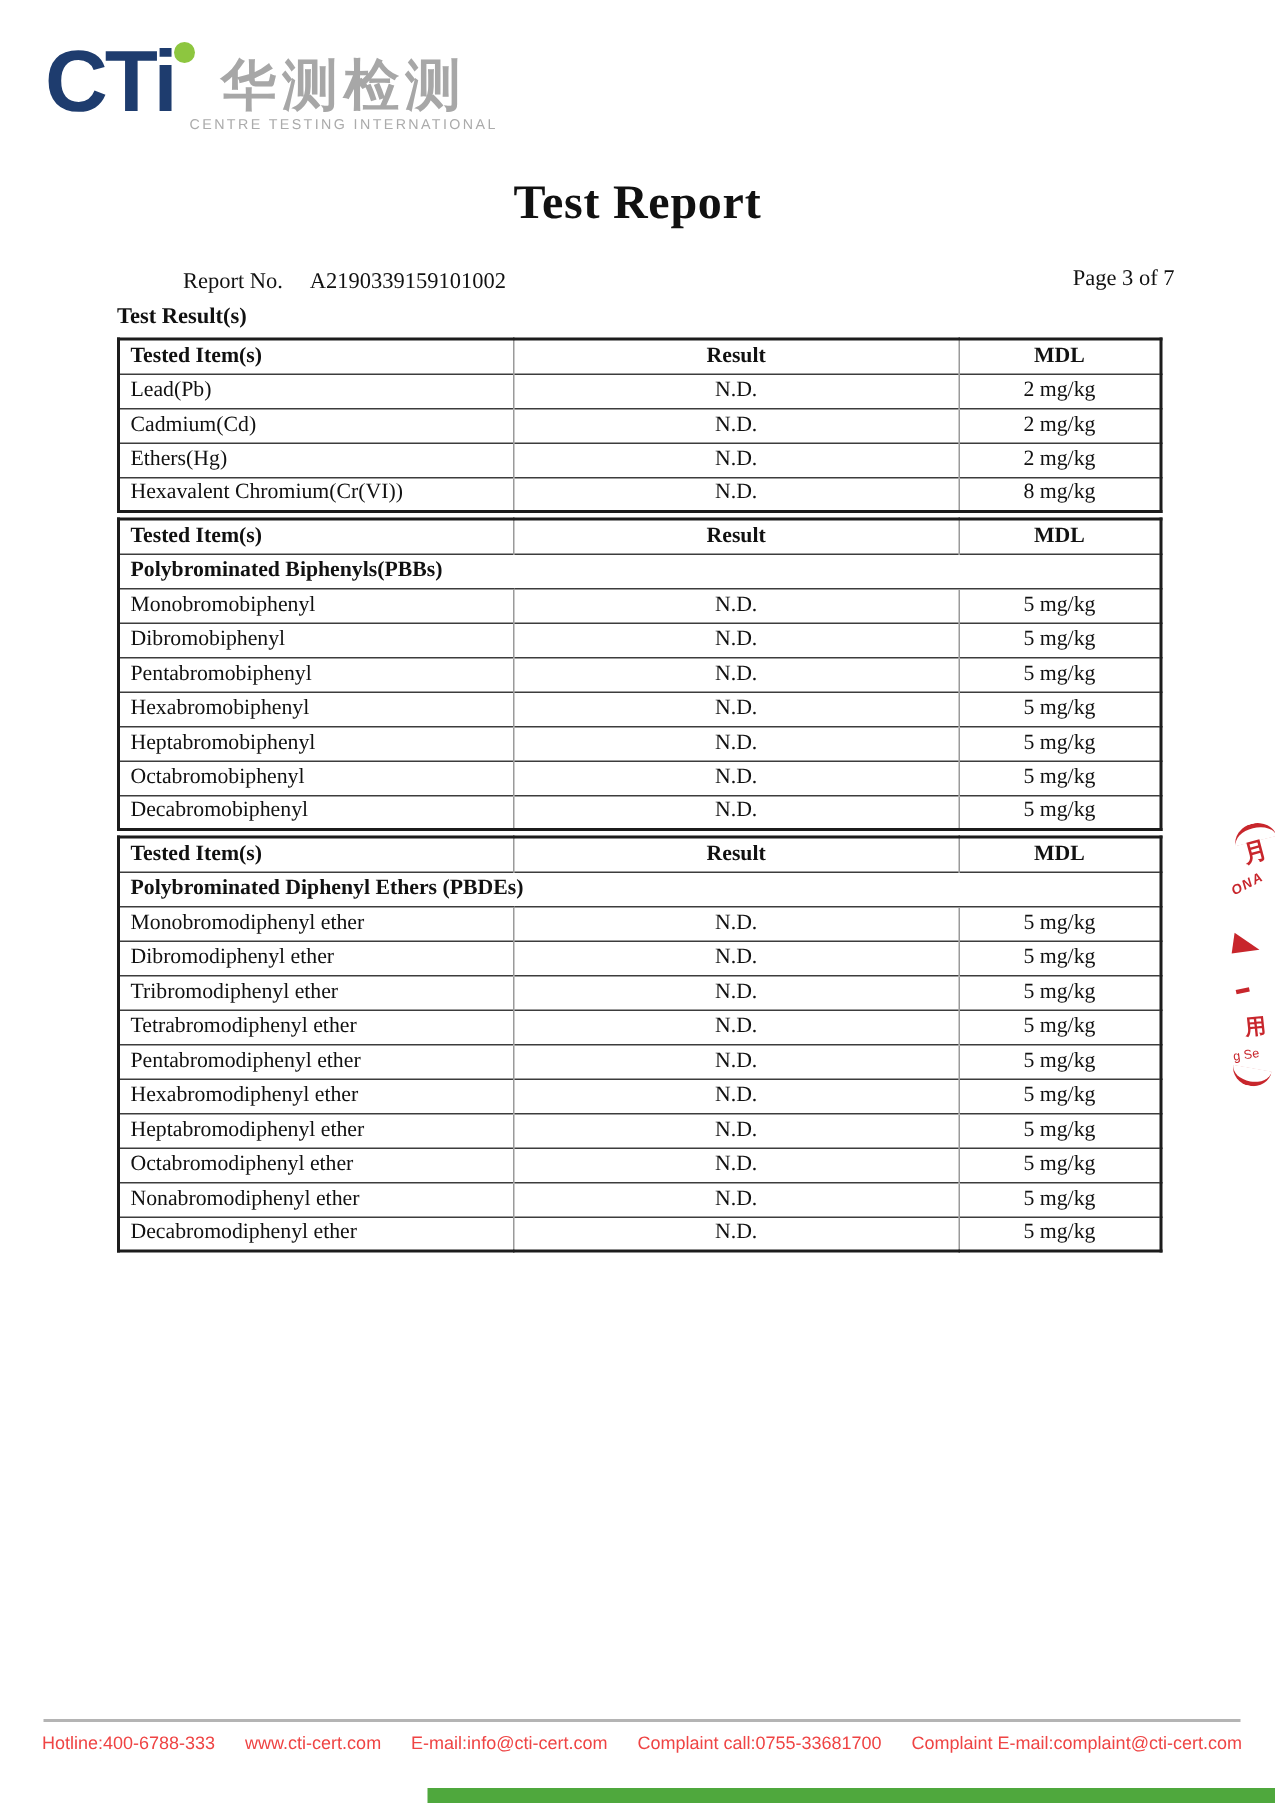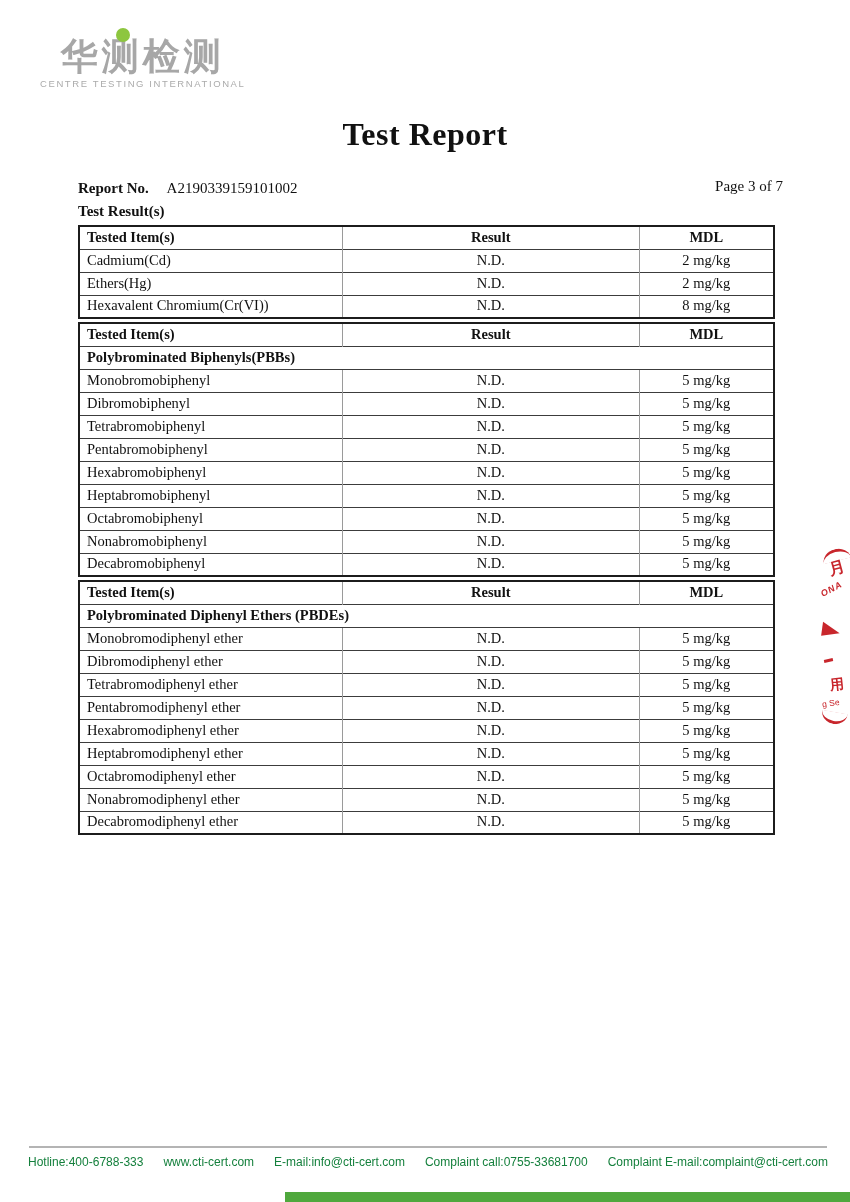--- a/index.html
+++ b/index.html
@@ -28,21 +28,21 @@
     font-family:"Liberation Sans", sans-serif; font-size:9.5px; color:#ababab;
     letter-spacing:1.6px; margin-top:3px; white-space:nowrap;
   }
 
   
   .title {
     position:absolute; top:116px; left:0; width:100%; text-align:center;
     font-size:32px; font-weight:bold; letter-spacing:0.5px;
   }
   .report-line { position:absolute; top:180px; left:78px; right:64px; font-size:15px; }
-  .report-no-label { font-weight:bold; }
+  .report-no-label { font-weight:normal;margin-left:44px; }
   .report-no-value { margin-left:14px; }
   .page-no { position:absolute; top:178px; right:67px; font-size:15px; }
   .section-title { position:absolute; top:203px; left:78px; font-size:15px; font-weight:bold; }
 
   
   .tables { position:absolute; top:225px; left:78px; width:697px; }
   table {
     border-collapse:collapse; width:100%; table-layout:fixed;
     border:2px solid #1c1c1c; margin-bottom:3px;
   }
@@ -78,28 +78,29 @@
     left:821px; top:712px; width:26px; height:12px;
     border-bottom:3px solid #c8262c; border-radius:0 0 50% 50% / 0 0 100% 100%;
     transform:rotate(10deg);
   }
 
   
   .footer-rule { position:absolute; top:1146px; left:29px; width:798px; height:2px; background:#b4b4b4; }
   .footer {
     position:absolute; top:1155px; left:28px; width:800px;
     display:flex; justify-content:space-between;
-    font-family:"Liberation Sans", sans-serif; font-size:12px; color:#15803d; white-space:nowrap;
+    font-family:"Liberation Sans", sans-serif; font-size:12px; color:#ef4444; white-space:nowrap;
   }
   .green-bar { position:absolute; bottom:0; left:285px; right:0; height:10px; }
 </style>
 </head>
 <body>
 
 <div class="logo">
+  <div class="logo-cti" style="color: rgb(30, 60, 110);">CTi</div>
   <div class="logo-dot" style="background: rgb(141, 198, 63);"></div>
   <div class="logo-right">
     <div class="logo-cn">华测检测</div>
     <div class="logo-sub">CENTRE TESTING INTERNATIONAL</div>
   </div>
 </div>
 
 <div class="title">Test Report</div>
 <div class="report-line">
   <span class="report-no-label">Report No.</span>
@@ -113,20 +114,25 @@
     <colgroup>
         <col style="width:37.9%">
         <col style="width:42.7%">
         <col style="width:19.4%">
       </colgroup>
   <tbody>
         <tr>
           <td class="hd">Tested Item(s)</td>
           <td class="hd c">Result</td>
           <td class="hd c">MDL</td>
+        </tr>
+        <tr>
+          <td>Lead(Pb)</td>
+          <td class="c">N.D.</td>
+          <td class="c">2 mg/kg</td>
         </tr>
         <tr>
           <td>Cadmium(Cd)</td>
           <td class="c">N.D.</td>
           <td class="c">2 mg/kg</td>
         </tr>
         <tr>
           <td>Ethers(Hg)</td>
           <td class="c">N.D.</td>
           <td class="c">2 mg/kg</td>
@@ -157,46 +163,36 @@
           <td>Monobromobiphenyl</td>
           <td class="c">N.D.</td>
           <td class="c">5 mg/kg</td>
         </tr>
         <tr>
           <td>Dibromobiphenyl</td>
           <td class="c">N.D.</td>
           <td class="c">5 mg/kg</td>
         </tr>
         <tr>
-          <td>Tetrabromobiphenyl</td>
-          <td class="c">N.D.</td>
-          <td class="c">5 mg/kg</td>
-        </tr>
-        <tr>
           <td>Pentabromobiphenyl</td>
           <td class="c">N.D.</td>
           <td class="c">5 mg/kg</td>
         </tr>
         <tr>
           <td>Hexabromobiphenyl</td>
           <td class="c">N.D.</td>
           <td class="c">5 mg/kg</td>
         </tr>
         <tr>
           <td>Heptabromobiphenyl</td>
           <td class="c">N.D.</td>
           <td class="c">5 mg/kg</td>
         </tr>
         <tr>
           <td>Octabromobiphenyl</td>
-          <td class="c">N.D.</td>
-          <td class="c">5 mg/kg</td>
-        </tr>
-        <tr>
-          <td>Nonabromobiphenyl</td>
           <td class="c">N.D.</td>
           <td class="c">5 mg/kg</td>
         </tr>
         <tr>
           <td>Decabromobiphenyl</td>
           <td class="c">N.D.</td>
           <td class="c">5 mg/kg</td>
         </tr>
       </tbody>
     </table>
@@ -219,20 +215,25 @@
           <td>Monobromodiphenyl ether</td>
           <td class="c">N.D.</td>
           <td class="c">5 mg/kg</td>
         </tr>
         <tr>
           <td>Dibromodiphenyl ether</td>
           <td class="c">N.D.</td>
           <td class="c">5 mg/kg</td>
         </tr>
         <tr>
+          <td>Tribromodiphenyl ether</td>
+          <td class="c">N.D.</td>
+          <td class="c">5 mg/kg</td>
+        </tr>
+        <tr>
           <td>Tetrabromodiphenyl ether</td>
           <td class="c">N.D.</td>
           <td class="c">5 mg/kg</td>
         </tr>
         <tr>
           <td>Pentabromodiphenyl ether</td>
           <td class="c">N.D.</td>
           <td class="c">5 mg/kg</td>
         </tr>
         <tr>

